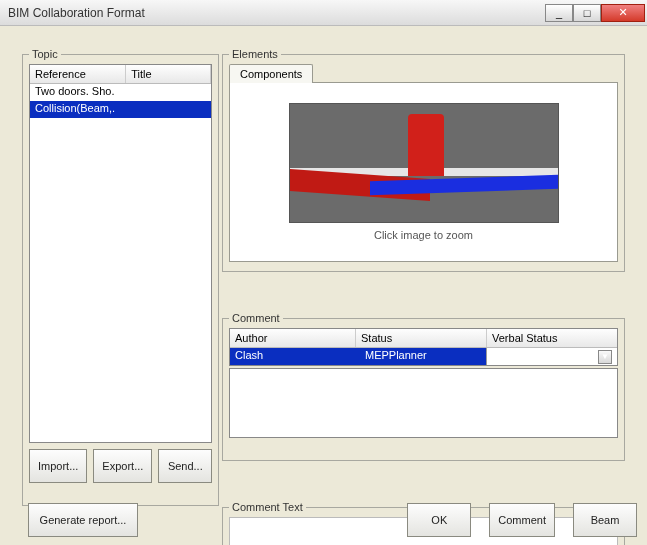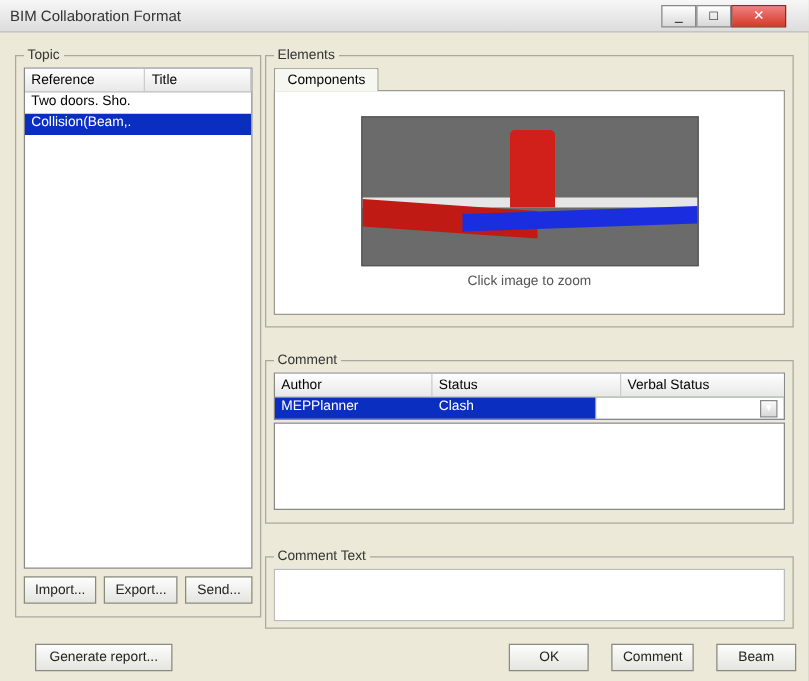--- a/index.html
+++ b/index.html
@@ -1,39 +1,39 @@
 <!DOCTYPE html>
 <html><head>
 <meta charset="utf-8">
 <style>
   * { box-sizing: border-box; font-family: "Segoe UI", Tahoma, sans-serif; font-size: 11px; }
   body { margin: 0; background: #9a9a96; width: 647px; height: 545px; overflow: hidden; }
   .window { background: #ece9d8; width: 647px; height: 545px; position: relative; }
-  .titlebar { height: 26px; background: linear-gradient(#f7f7f7,#dcdcdc); border-bottom: 1px solid #bbb; display: flex; align-items: center; padding: 0 16px 0 8px; }
+  .titlebar { height: 26px; background: linear-gradient(#f7f7f7,#dcdcdc); border-bottom: 1px solid #bbb; display: flex; align-items: center; padding: 0 0 0 8px; }
   .titlebar .title { flex: 1; color: #333; font-size: 12px; }
   .winbtns { display: flex; gap: 0; margin-right: 2px; }
   .winbtn { width: 28px; height: 18px; border: 1px solid #888; background: linear-gradient(#fff,#d8d8d8); display: flex; align-items: center; justify-content: center; font-size: 10px; }
   .winbtn.close { background: linear-gradient(#f08080,#d43a2a); color: #fff; border-color: #a02010; width: 44px; }
   .client { position: absolute; top: 26px; left: 0; right: 0; bottom: 0; padding: 10px 10px 8px 10px; }
-  fieldset { border: 1px solid #a8a8a0; padding: 4px 6px 10px 6px; margin: 2px; }
+  fieldset { border: 1px solid #a8a8a0; padding: 4px 6px 22px 6px; margin: 12px; }
   legend { color: #333; padding: 0 3px; }
   .layout { display: flex; gap: 10px; height: 460px; }
   .leftcol { width: 190px; display: flex; flex-direction: column; }
   .rightcol { flex: 1; display: flex; flex-direction: column; gap: 16px; }
   .topicfs { flex: 1; display: flex; flex-direction: column; }
   .table { border: 1px solid #888; background: #fff; }
   .thead { display: flex; background: linear-gradient(#fefefe,#e8e8e8); border-bottom: 1px solid #bbb; }
   .thead .th { padding: 3px 5px; border-right: 1px solid #ccc; }
   .tbody .tr { display: flex; height: 17px; }
   .tbody .td { padding: 1px 5px; overflow: hidden; white-space: nowrap; }
   .topic-table .col-title { width: 85px; }
   .topic-table .col-ref { flex: 1; }
   .tr.sel { background: #0a2ec0; color: #fff; }
   .btnrow { display: flex; gap: 6px; margin-top: 6px; }
-  button.std { background: linear-gradient(#fdfdfd,#e4e4e0); border: 1px solid #8a8a80; padding: 3px 8px; color: #222; min-width: 54px; height: 22px; }
+  button.std { background: linear-gradient(#fdfdfd,#e4e4e0); border: 1px solid #8a8a80; padding: 3px 8px; color: #222; min-width: 54px; height: 34px; }
   .elementsfs { height: 224px; }
   .tabs { display: flex; margin-bottom: -1px; }
   .tab { border: 1px solid #9a9a90; border-bottom: none; background: #f7f7f2; padding: 3px 10px; margin-right: 2px; border-radius: 2px 2px 0 0; }
   .tab.active { background: #fff; position: relative; z-index: 2; }
   .tabpanel { border: 1px solid #9a9a90; background: #fff; padding: 8px; height: 180px; display: flex; flex-direction: column; align-items: center; justify-content: center; gap: 6px; }
   .viz { width: 270px; height: 120px; background: #6b6b6b; position: relative; overflow: hidden; border: 1px solid #555; }
   .floor { position: absolute; left:0; right:0; top: 64px; height: 8px; background: #e6e6e6; }
   .beam-blue { position: absolute; left: 80px; right: 0; top: 74px; height: 14px; background: #1a2ee0; transform: skewY(-2deg); }
   .col-red { position: absolute; left: 118px; top: 10px; width: 36px; height: 62px; background: #d1201a; border-radius: 4px 4px 0 0; }
   .beam-red { position: absolute; left: 0; top: 70px; width: 140px; height: 22px; background: #c01a14; transform: skewY(4deg); }
@@ -125,22 +125,22 @@
         <fieldset class="commentfs">
           <legend>Comment</legend>
           <div class="table comment-table">
             <div class="thead">
               <div class="th col-a">Author</div>
               <div class="th col-s">Status</div>
               <div class="th col-v">Verbal Status</div>
             </div>
             <div class="tbody">
               <div class="tr sel">
+                <div class="td col-v">Clash</div>
                 <div class="td col-a">MEPPlanner</div>
-                <div class="td col-v">Clash</div>
                 <div class="td col-s dropdown-cell" style="position:relative;">
                   <span>Unknown</span>
                   <span class="dd-arrow">▼</span>
 
                 </div>
               </div>
             </div>
           </div>
           <div class="comment-body-wrap"></div>
         </fieldset>

